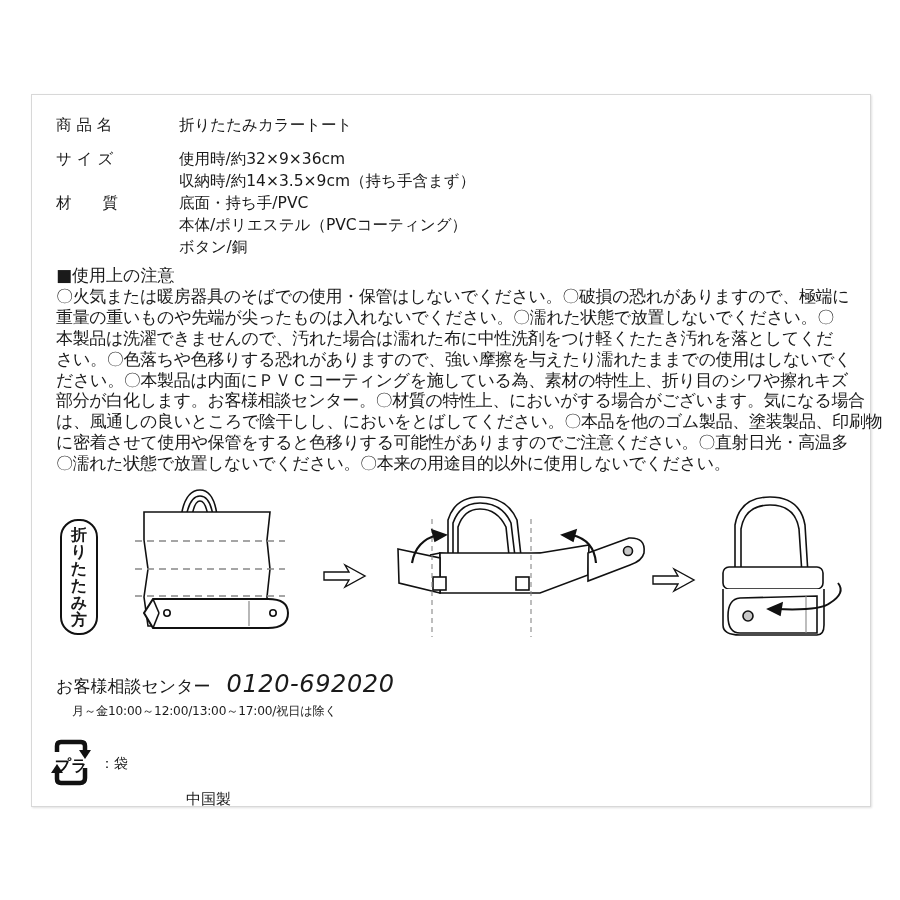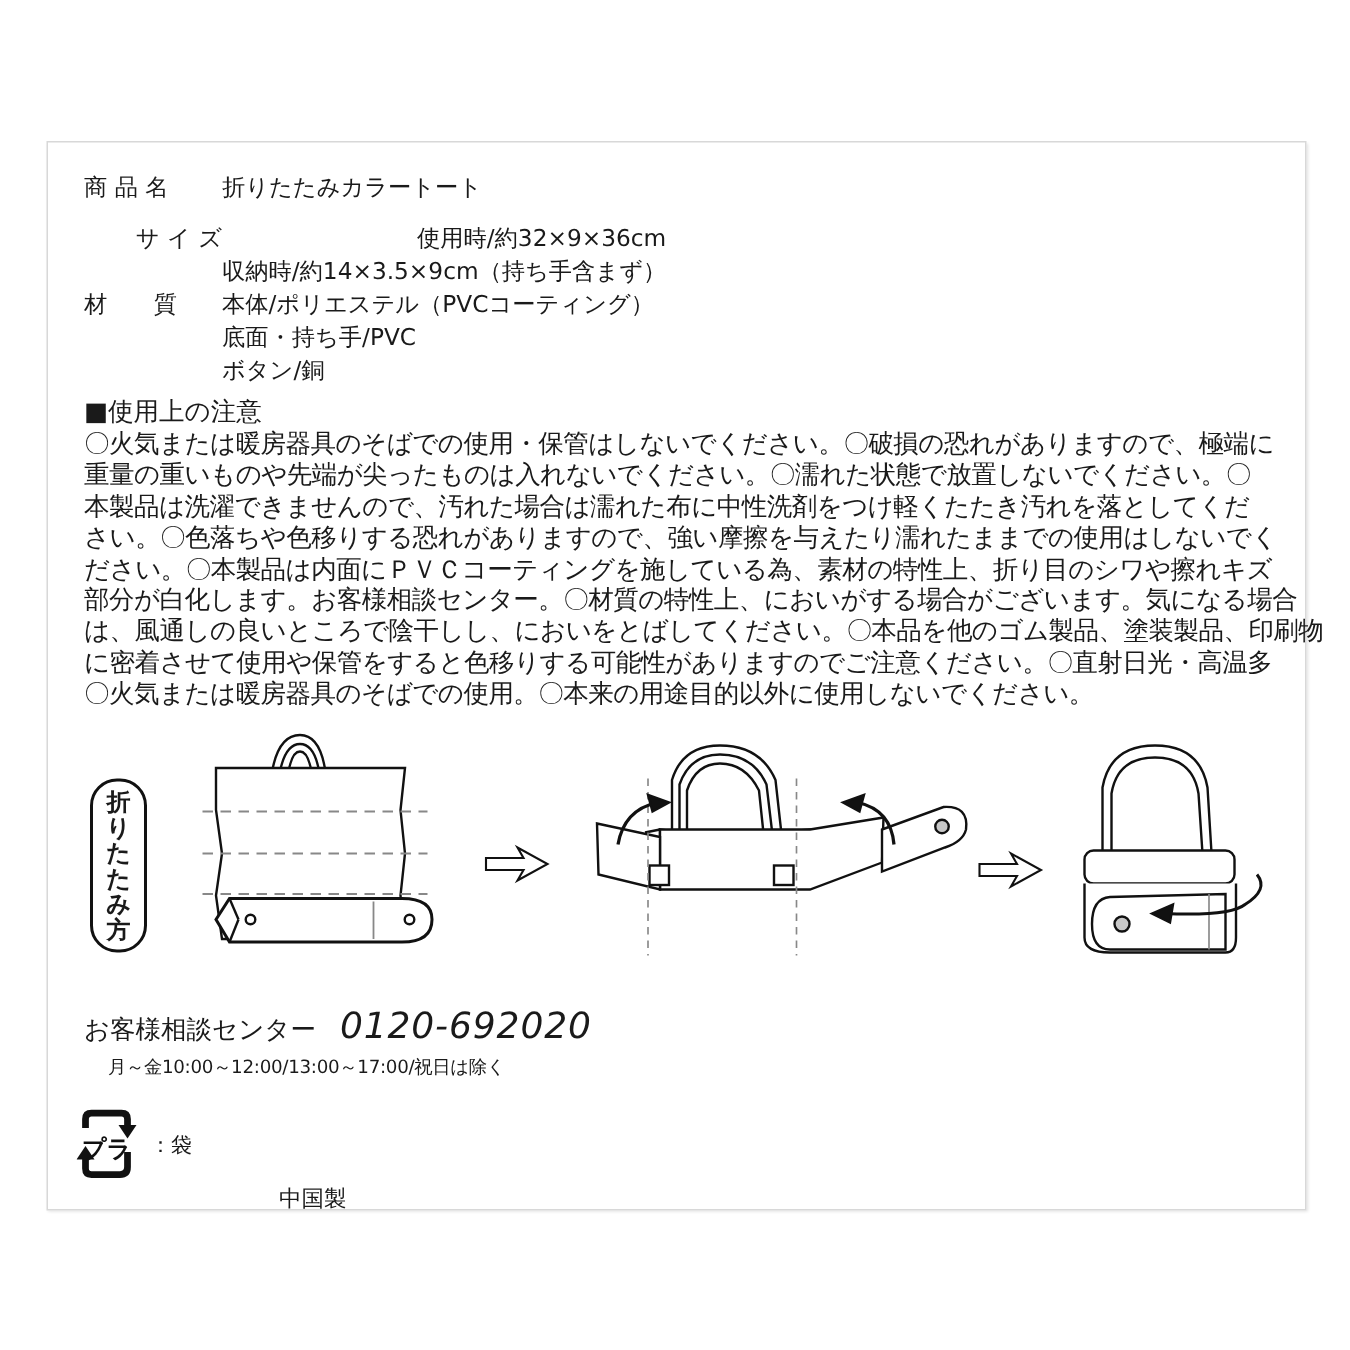--- a/index.html
+++ b/index.html
@@ -3,22 +3,22 @@
 <meta charset="utf-8">
 <style>
   html, body { margin:0; padding:0; background:#ffffff; }
   body { width:900px; height:900px; position:relative; overflow:hidden;
          font-family: "DejaVu Sans", "Liberation Sans", sans-serif; color:#1a1a1a; }
   .frame { position:absolute; left:31px; top:94px; width:838px; height:711px;
            border:1px solid #d8d8d8; box-shadow: 1px 1px 2px rgba(0,0,0,0.12); background:#fff; }
   .spec { position:absolute; left:56px; top:114px; font-size:15.5px; line-height:22px; }
   .spec-row { display:flex; }
   .spec-label { width:92px; letter-spacing:0px; white-space:pre; }
-  .spec-vals { display:flex; flex-direction:column; }
-  .spec-row.gap { margin-top:8px;text-align:right; }
+  .spec-vals { display:flex; flex-direction:column;margin-left:31px; }
+  .spec-row.gap { margin-top:8px; }
   .notes { position:absolute; left:56px; top:265px; width:800px; font-size:17px; line-height:20.9px; }
   .notes-title { white-space:nowrap; }
   .notes-line { white-space:nowrap; letter-spacing:-0.35px; }
   .diagram { position:absolute; left:40px; top:485px; width:830px; height:175px; }
   .fold-badge { position:absolute; left:20px; top:34px; width:34px; height:112px;
     border:2.5px solid #111; border-radius:18px; display:flex; flex-direction:column;
     align-items:center; justify-content:center; font-weight:bold; font-size:16px; line-height:17px; }
   .fold-badge span { display:block; }
   .contact { position:absolute; left:56px; top:670px; }
   .contact-title { font-size:17px; white-space:nowrap; }
@@ -43,38 +43,38 @@
   <div class="spec-row gap" style="margin-top:12px;">
     <span class="spec-label">サ イ ズ</span>
     <div class="spec-vals">
       <span>使用時/約32×9×36cm</span>
       <span>収納時/約14×3.5×9cm（持ち手含まず）</span>
     </div>
   </div>
   <div class="spec-row">
     <span class="spec-label">材　　質</span>
     <div class="spec-vals">
+      <span>底面・持ち手/PVC</span>
       <span>本体/ポリエステル（PVCコーティング）</span>
-      <span>底面・持ち手/PVC</span>
       <span>ボタン/銅</span>
     </div>
   </div>
 </div>
 
 <div class="notes">
   <div class="notes-title">■使用上の注意</div>
   <div class="notes-line">〇火気または暖房器具のそばでの使用・保管はしないでください。〇破損の恐れがありますので、極端に</div>
   <div class="notes-line">重量の重いものや先端が尖ったものは入れないでください。〇濡れた状態で放置しないでください。〇</div>
   <div class="notes-line">本製品は洗濯できませんので、汚れた場合は濡れた布に中性洗剤をつけ軽くたたき汚れを落としてくだ</div>
   <div class="notes-line">さい。〇色落ちや色移りする恐れがありますので、強い摩擦を与えたり濡れたままでの使用はしないでく</div>
   <div class="notes-line">ださい。〇本製品は内面にＰＶＣコーティングを施している為、素材の特性上、折り目のシワや擦れキズ</div>
   <div class="notes-line">部分が白化します。お客様相談センター。〇材質の特性上、においがする場合がございます。気になる場合</div>
   <div class="notes-line">は、風通しの良いところで陰干しし、においをとばしてください。〇本品を他のゴム製品、塗装製品、印刷物</div>
   <div class="notes-line">に密着させて使用や保管をすると色移りする可能性がありますのでご注意ください。〇直射日光・高温多</div>
-  <div class="notes-line">〇火気または暖房器具のそばでの使用。〇本来の用途目的以外に使用しないでください。</div>
+  <div class="notes-line">〇濡れた状態で放置しないでください。〇本来の用途目的以外に使用しないでください。</div>
 </div>
 
 <div class="diagram">
   <div class="fold-badge">
     <span>折</span>
     <span>り</span>
     <span>た</span>
     <span>た</span>
     <span>み</span>
     <span>方</span>

